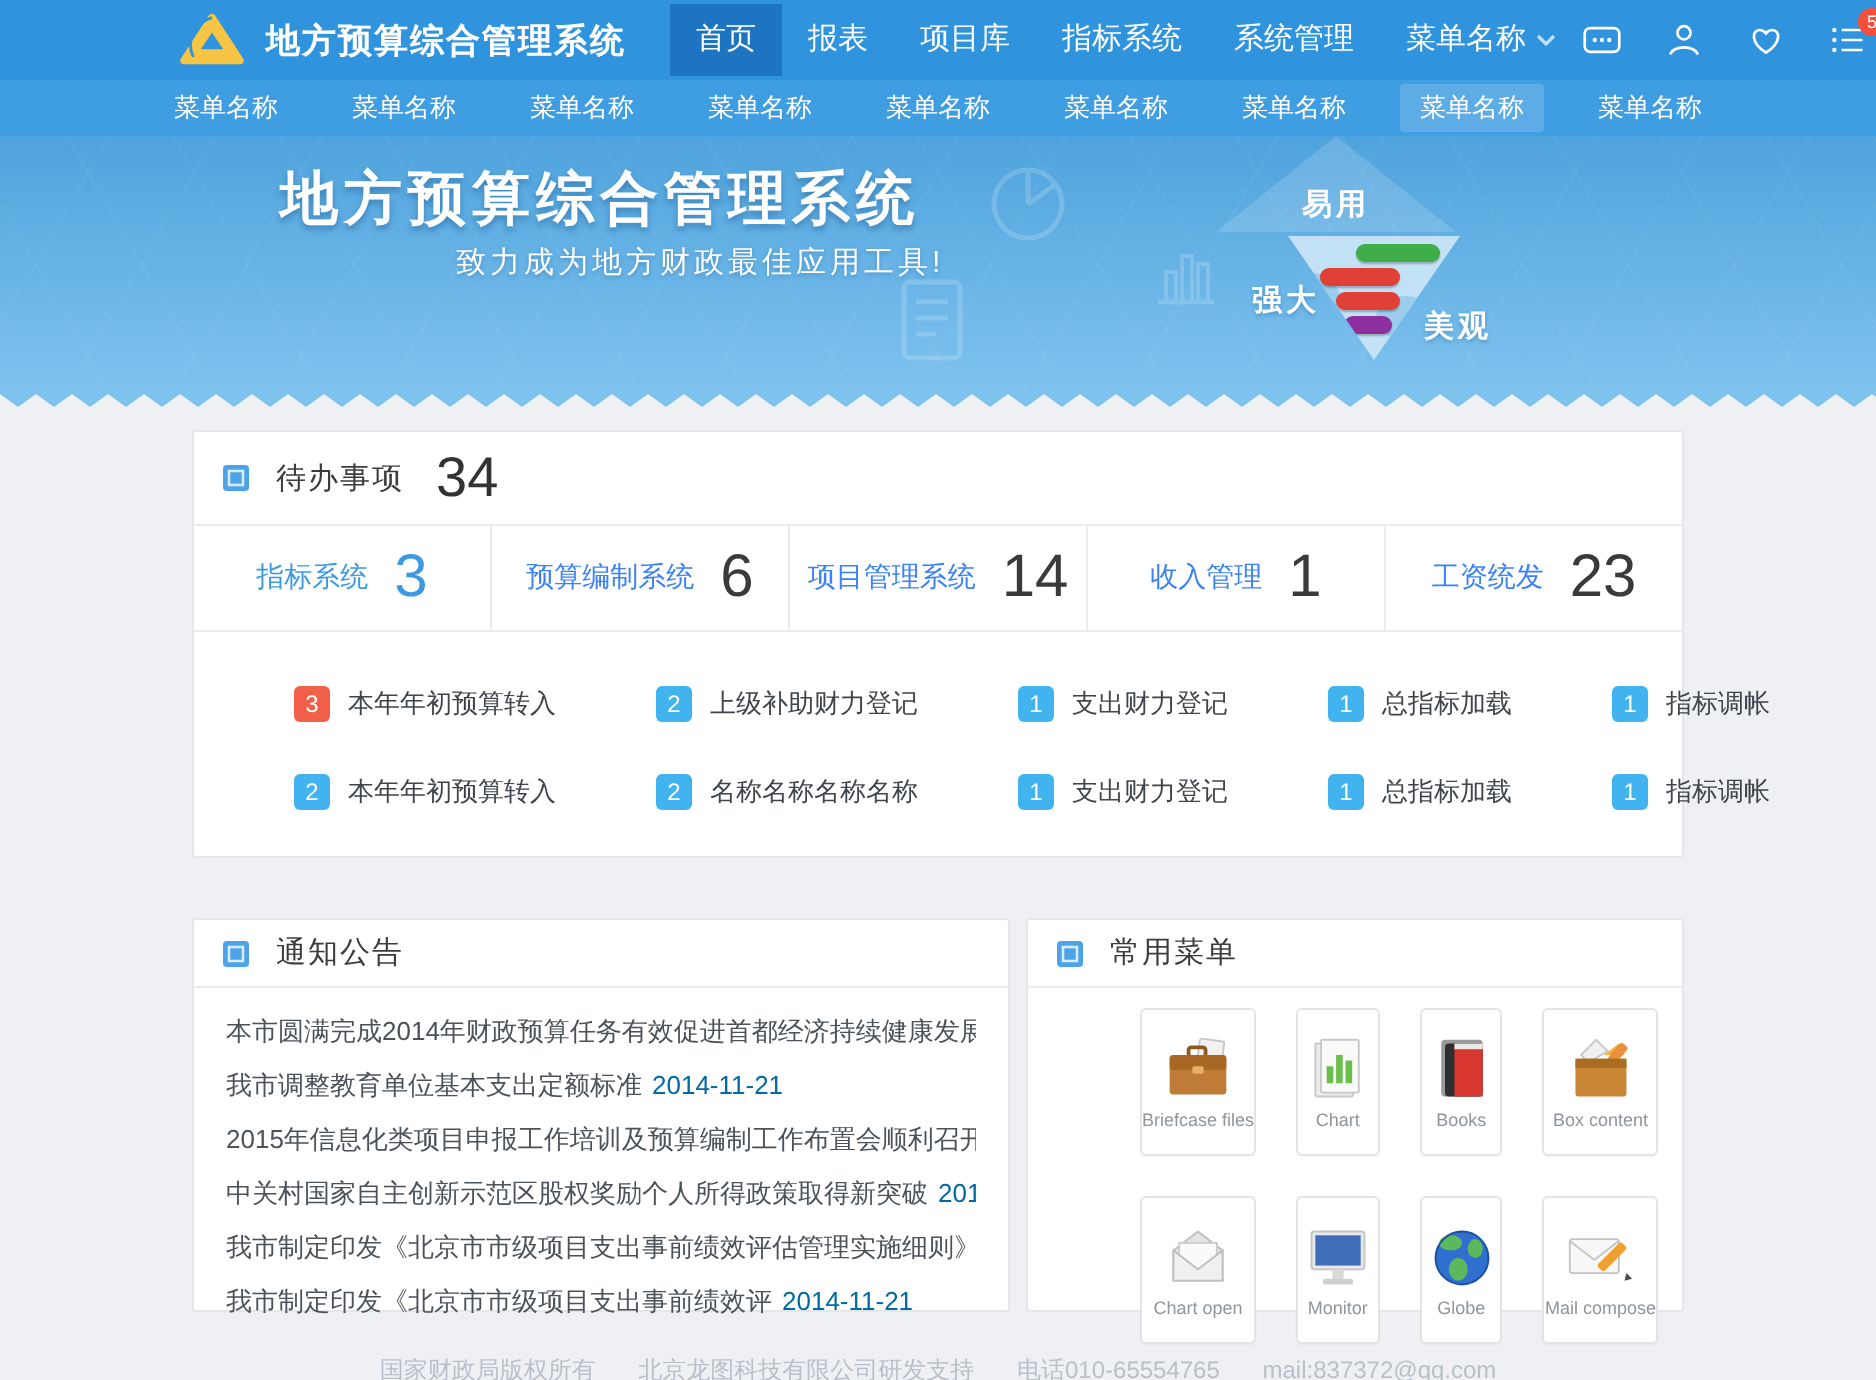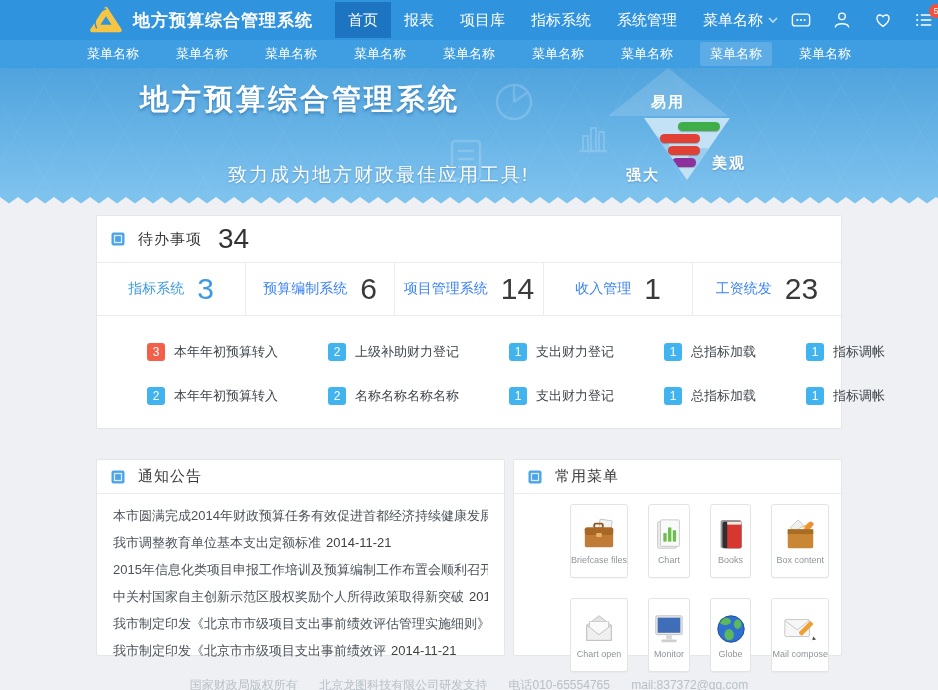--- a/index.html
+++ b/index.html
@@ -26,21 +26,21 @@
   .subnav-item.hl { background:rgba(255,255,255,0.16); }
 
   
   .hero { height:127px; position:relative; overflow:hidden;
     background:
       repeating-linear-gradient(60deg, rgba(255,255,255,0.045) 0 1px, transparent 1px 46px),
       repeating-linear-gradient(-60deg, rgba(255,255,255,0.045) 0 1px, transparent 1px 46px),
       linear-gradient(180deg,#4fa3dd 0%,#7ec2ee 100%);
   }
   .hero-title { position:absolute; left:140px; top:12px; color:#fff; font-size:29px; font-weight:bold; letter-spacing:3px; text-shadow:0 2px 3px rgba(20,80,140,0.45); }
-  .hero-subtitle { position:absolute; left:228px; top:54px; color:#fff; font-size:19px; letter-spacing:2px; text-shadow:0 1px 2px rgba(20,80,140,0.35);margin-top:40px; }
+  .hero-subtitle { position:absolute; left:228px; top:54px; color:#fff; font-size:15px; letter-spacing:2px; text-shadow:0 1px 2px rgba(20,80,140,0.35); }
   .deco { position:absolute; opacity:0.17; }
   .tri-up { position:absolute; left:608px; top:0; width:120px; height:48px; clip-path:polygon(50% 0,100% 100%,0 100%); background:rgba(255,255,255,0.15); display:flex; align-items:flex-end; justify-content:center; }
   .tri-up span { color:#fff; font-size:15px; font-weight:bold; letter-spacing:2px; padding-bottom:4px; }
   .tri-img { position:absolute; left:644px; top:50px; width:86px; height:62px; clip-path:polygon(0 0,100% 0,50% 100%); background:#c3e2f6; overflow:hidden; }
   .tri-img .blob { position:absolute; background:#9ccdec; border-radius:50%; }
   .tri-img .pill { position:absolute; border-radius:5px; height:9px; box-shadow:0 1px 1px rgba(0,0,0,0.25); }
   .tri-label { position:absolute; width:64px; text-align:center; color:#fff; font-size:15px; font-weight:bold; letter-spacing:2px; text-shadow:0 1px 2px rgba(20,80,140,0.35); }
 
   .wave { display:block; width:938px; height:9px; }
 
@@ -66,21 +66,21 @@
   .badge { width:18px; height:18px; border-radius:3px; background:#41b4ef; color:#fff; font-size:12px; line-height:18px; text-align:center; flex:0 0 auto; }
   .badge.red { background:#f2604a; }
   .todo-label { font-size:13px; color:#3f454b; margin-left:9px; white-space:nowrap; }
 
   .bottom-row { width:746px; margin:30px auto 0; display:flex; gap:8px; }
   .notice-panel { width:409px; height:197px; }
   .menu-panel { width:329px; height:197px; }
 
   .notice-list { padding:8px 16px 0; list-style:none; }
   .notice-item { font-size:13px; color:#4b525a; line-height:27px; white-space:nowrap; overflow:hidden; cursor:pointer; }
-  .notice-date { color:#404040; margin-left:5px; font-size:13px; }
+  .notice-date { color:#0369a1; margin-left:5px; font-size:13px; }
 
   .menu-grid { display:grid; grid-template-columns:repeat(4,1fr); gap:20px; padding:10px 12px;margin-left:44px; }
   .menu-card { border:1px solid #e3e3e3; border-radius:3px; background:#fff; height:74px; display:flex; flex-direction:column; align-items:center; justify-content:center; cursor:pointer; box-shadow:0 1px 1px rgba(0,0,0,0.03); }
   .menu-card svg { width:38px; height:34px; }
   .menu-label { font-size:9px; color:#8f959b; margin-top:3px; white-space:nowrap; }
 
   .footer { margin-top:21px; text-align:center; font-size:12px; color:#b9c0c8; }
   .footer span { margin:0 9px; }
 </style>
 </head>
@@ -189,21 +189,21 @@
       <span>易用</span>
     </div>
     <div class="tri-img">
       <div class="blob" style="left:-8px;top:18px;width:34px;height:26px"></div>
       <div class="blob" style="left:44px;top:30px;width:30px;height:22px"></div>
       <div class="pill" style="left:34px;top:4px;width:42px;background:#3fae49"></div>
       <div class="pill" style="left:16px;top:16px;width:40px;background:#e04036"></div>
       <div class="pill" style="left:24px;top:28px;width:32px;background:#e04036"></div>
       <div class="pill" style="left:28px;top:40px;width:24px;background:#8e2f9e"></div>
     </div>
-    <div class="tri-label" style="left:611px;top:98px">强大</div>
+    <div class="tri-label" style="left:611px;top:73px">强大</div>
     <div class="tri-label" style="left:697px;top:86px">美观</div>
   </div>
   <svg class="wave">
     <defs>
       <pattern id="zz" width="18" height="9" patternUnits="userSpaceOnUse">
         <path d="M0 0 H18 V2 L9 8.5 L0 2 Z" fill="#7ec2ee"></path>
       </pattern>
     </defs>
     <rect width="938" height="9" fill="url(#zz)"></rect>
   </svg>

